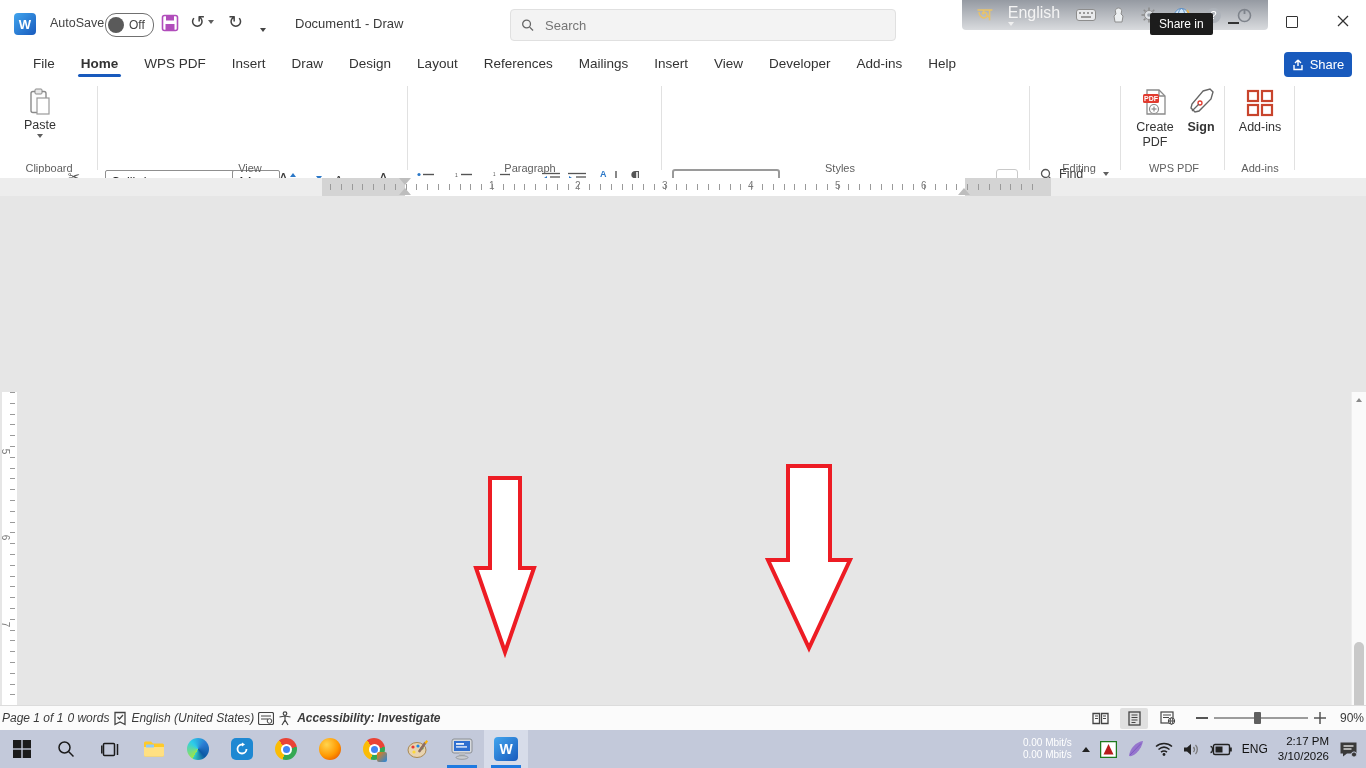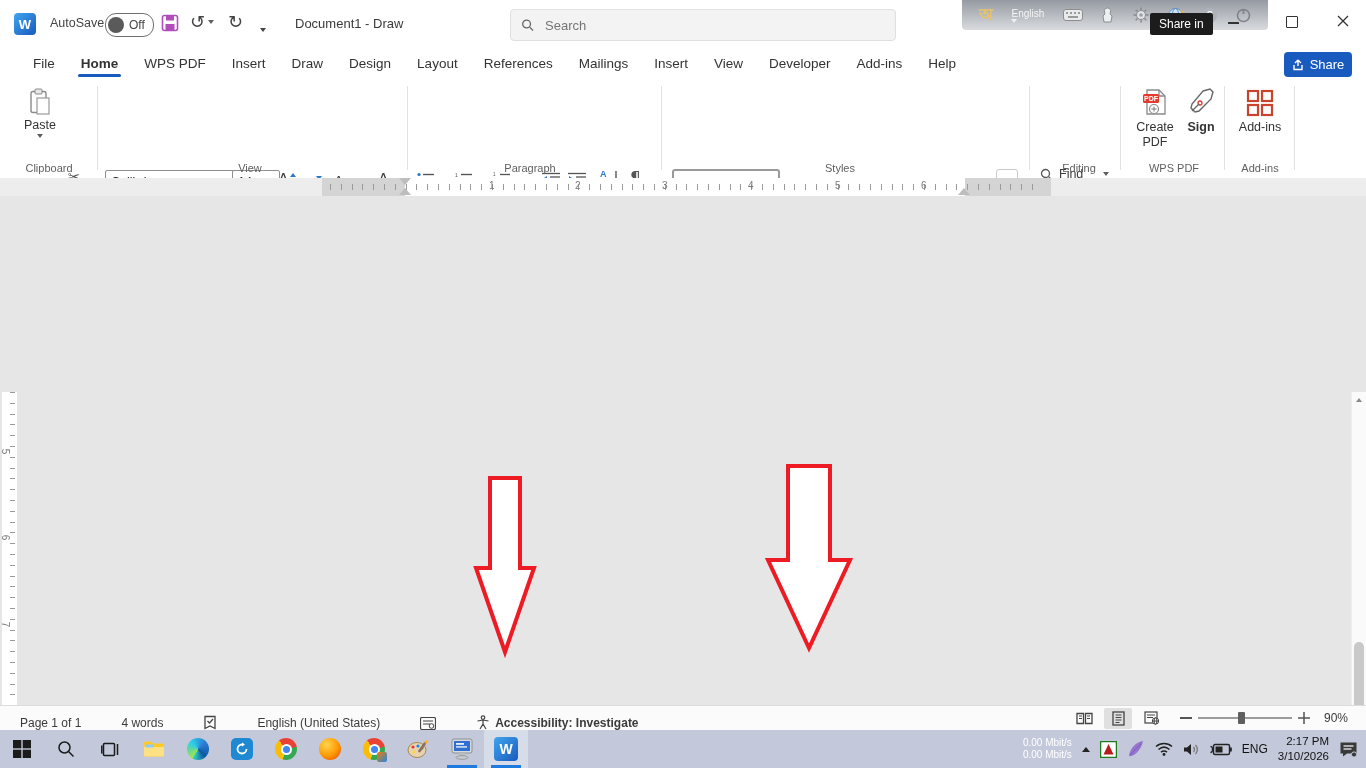--- a/index.html
+++ b/index.html
@@ -54,21 +54,21 @@
   #monogram{font-size:52px;font-weight:800;color:#5a3a2b;letter-spacing:-3px;position:relative;line-height:1;}
   #monogram .globe{position:absolute;left:-4px;top:-10px;}
   #logotext{font-size:44px;font-weight:bold;color:#f7a57e;line-height:1;}
   #cursor{left:642px;top:128px;width:1.6px;height:20px;background:#111;}
   
   #vscroll{left:1351px;top:196px;width:15px;height:509px;background:#fafafa;border-left:1px solid #ededed;box-sizing:border-box;}
   #vthumb{position:absolute;left:2px;width:10px;top:250px;height:214px;background:#c9c9c9;border-radius:5px;}
   
   #statusbar{left:0;top:705px;width:1366px;height:25px;background:#fbfbfb;border-top:1px solid #dcdcdc;box-sizing:border-box;
              display:flex;align-items:center;font-size:12px;color:#3b3b3b;}
-  .sbitem{display:flex;align-items:flex-end;gap:5px;padding:0 20px;height:100%;}
+  .sbitem{display:flex;align-items:center;gap:5px;padding:0 2px;height:100%;font-style:italic;}
   .viewbtn{width:28px;height:21px;display:flex;align-items:center;justify-content:center;border-radius:2px;}
   .viewbtn.on{background:#e0e0e0;}
   #zoomtrack{width:94px;height:2px;background:#9c9c9c;position:relative;}
   #zoomthumb{position:absolute;left:40px;top:-5px;width:7px;height:12px;background:#5f5f5f;border-radius:1px;}
   
   #taskbar{left:0;top:730px;width:1366px;height:38px;background:#c3c9da;display:flex;align-items:center;}
   .tbi{width:44px;height:38px;display:flex;align-items:center;justify-content:center;position:relative;}
   .tbi.open::after{content:"";position:absolute;left:7px;right:7px;bottom:0;height:3px;background:#1f7ae0;}
   .tbi.activeapp{background:#d7dce9;}
   .tray{margin-left:auto;display:flex;align-items:center;gap:10px;padding-right:8px;height:100%;}
@@ -111,21 +111,21 @@
     <div id="searchbox" class="abs">
       <svg width="14" height="14" viewBox="0 0 14 14">
         <circle cx="6" cy="6" r="4.2" fill="none" stroke="#666" stroke-width="1.4"></circle>
         <line x1="9.3" y1="9.3" x2="13" y2="13" stroke="#666" stroke-width="1.4"></line>
       </svg>
       <input type="text" placeholder="Search" style="">
     </div>
 
     <div id="avrobar" class="abs">
       <span style="color:#e8c36a;font-size:16px;font-weight:bold;font-family:'DejaVu Sans',sans-serif;">অ</span>
-      <span style="display:flex;flex-direction:column;color:#f4f4f4;font-size:10px;">
+      <span style="display:flex;flex-direction:column;color:#f4f4f4;font-size:16px;">
         <span>English</span>
         <span class="cv" style="border-top-color:#f0f0f0;"></span>
       </span>
       <svg width="20" height="12" viewBox="0 0 20 12">
         <rect x="0.5" y="0.5" width="19" height="11" rx="2.5" fill="#e9eaec" stroke="#8d8d8d"></rect>
         <rect x="3" y="3" width="2" height="2" fill="#9a9a9a"></rect>
           <rect x="7" y="3" width="2" height="2" fill="#9a9a9a"></rect>
         <rect x="11" y="3" width="2" height="2" fill="#9a9a9a"></rect>
           <rect x="15" y="3" width="2" height="2" fill="#9a9a9a"></rect>
         <rect x="5" y="7" width="10" height="2" fill="#9a9a9a"></rect>
@@ -561,21 +561,21 @@
       <div id="vthumb"></div>
 
     </div>
   </div>
 
   <div id="statusbar" class="abs">
     <div class="sbitem">
       <span>Page 1 of 1</span>
     </div>
     <div class="sbitem">
-      <span>4 words</span>
+      <span>0 words</span>
     </div>
     <div class="sbitem">
       <svg width="14" height="15" viewBox="0 0 14 15">
         <path d="M2 1.5 H12 V13.5 L7 11 L2 13.5 Z" fill="none" stroke="#444" stroke-width="1.3"></path>
         <path d="M4.5 6 L6.5 8 L10 4" fill="none" stroke="#444" stroke-width="1.2"></path>
       </svg>
     </div>
     <div class="sbitem">
       <span>English (United States)</span>
     </div>
@@ -587,21 +587,21 @@
         <circle cx="11.5" cy="9" r="2.3" fill="none" stroke="#444"></circle>
       </svg>
     </div>
     <div class="sbitem">
       <svg width="14" height="15" viewBox="0 0 14 15">
         <circle cx="7" cy="2.6" r="1.8" fill="none" stroke="#444" stroke-width="1.2"></circle>
         <path d="M1.5 6 L7 5 L12.5 6 M7 5 V9 L4 14 M7 9 L10 14" fill="none" stroke="#444" stroke-width="1.2"></path>
       </svg>
       <span style="font-weight:bold;">Accessibility: Investigate</span>
     </div>
-    <div style="margin-left:auto;display:flex;align-items:center;gap:6px;padding-right:18px;">
+    <div style="margin-left:auto;display:flex;align-items:center;gap:6px;padding-right:2px;">
       <div class="viewbtn">
         <svg width="17" height="13" viewBox="0 0 17 13">
           <path d="M1 1.5 H7.5 V11.5 H1 Z M9.5 1.5 H16 V11.5 H9.5 Z" fill="none" stroke="#444" stroke-width="1.3"></path>
           <line x1="3" y1="4" x2="6" y2="4" stroke="#444"></line>
             <line x1="11" y1="4" x2="14" y2="4" stroke="#444"></line>
           <line x1="3" y1="6.5" x2="6" y2="6.5" stroke="#444"></line>
             <line x1="11" y1="6.5" x2="14" y2="6.5" stroke="#444"></line>
         </svg>
       </div>
       <div class="viewbtn on">

